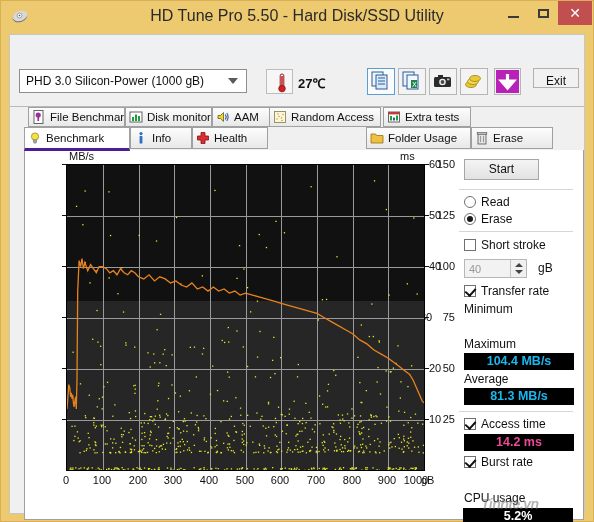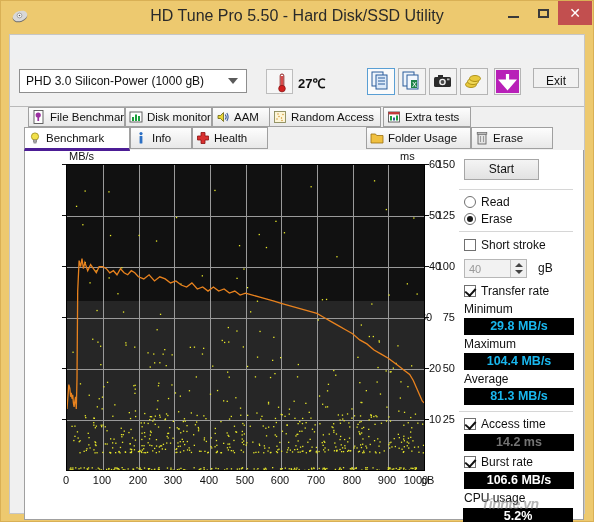--- a/index.html
+++ b/index.html
@@ -210,21 +210,21 @@
   }
   .spin-up{top:3px;border-bottom:4px solid #444;}
   .spin-dn{top:10px;border-top:4px solid #444;}
   .gb-label{position:absolute;left:83px;font-size:12px;color:#111;}
   .stat-label{position:absolute;left:9px;font-size:12px;color:#111;}
   .stat-val{
     position:absolute;left:9px;width:110px;height:17px;
     background:#000;color:#19b7ee;
     font-size:12.5px;font-weight:bold;text-align:center;line-height:17px;
   }
-  .stat-val.yellow{color:#737373;}
+  .stat-val.yellow{color:#ec4899;}
   .stat-val.white{color:#ffffff;}
   .watermark{
     position:absolute;left:480px;top:495px;
     font-size:14px;font-weight:bold;color:rgba(120,120,120,0.55);
     font-style:italic;letter-spacing:-0.5px;
   }
 </style>
 </head>
 <body>
 
@@ -1321,37 +1321,35 @@
             <i class="spin-dn"></i>
           </span>
         </div>
         <div class="gb-label" style="top:111px">gB</div>
 
         <div class="check-row" style="top:134px">
           <span class="chk on"></span><span>Transfer rate</span>
         </div>
 
         <div class="stat-label" style="top:152px">Minimum</div>
-        <div class="stat-val" style="top:168px">29.8 MB/s</div>
         <div class="stat-label" style="top:187px">Maximum</div>
         <div class="stat-val" style="top:203px">104.4 MB/s</div>
         <div class="stat-label" style="top:222px">Average</div>
         <div class="stat-val" style="top:238px">81.3 MB/s</div>
 
         <div class="sep" style="top:261px"></div>
 
         <div class="check-row" style="top:267px">
           <span class="chk on"></span><span>Access time</span>
         </div>
         <div class="stat-val yellow" style="top:284px">14.2 ms</div>
 
         <div class="check-row" style="top:305px">
           <span class="chk on"></span><span>Burst rate</span>
         </div>
-        <div class="stat-val white" style="top:322px">106.6 MB/s</div>
 
         <div class="stat-label" style="top:341px">CPU usage</div>
       </div>
     </div>
 
     <div class="stat-val white" style="position:absolute;left:453px;top:473px;">5.2%</div>
   </div>
 
   <div class="watermark">Tinhte.vn</div>
 </div>

